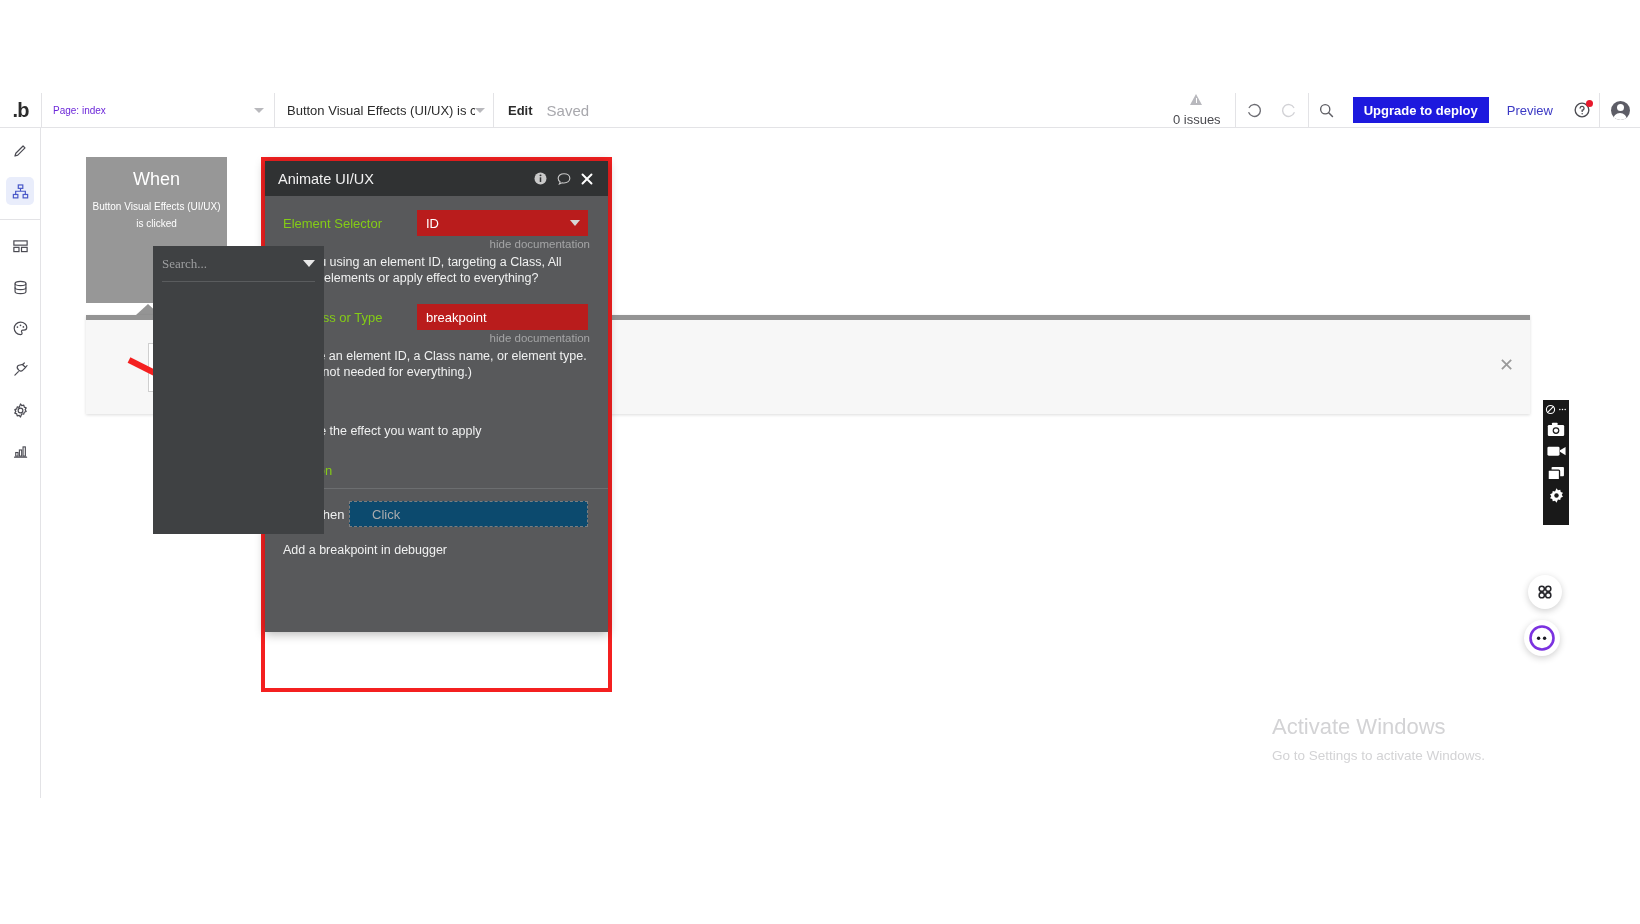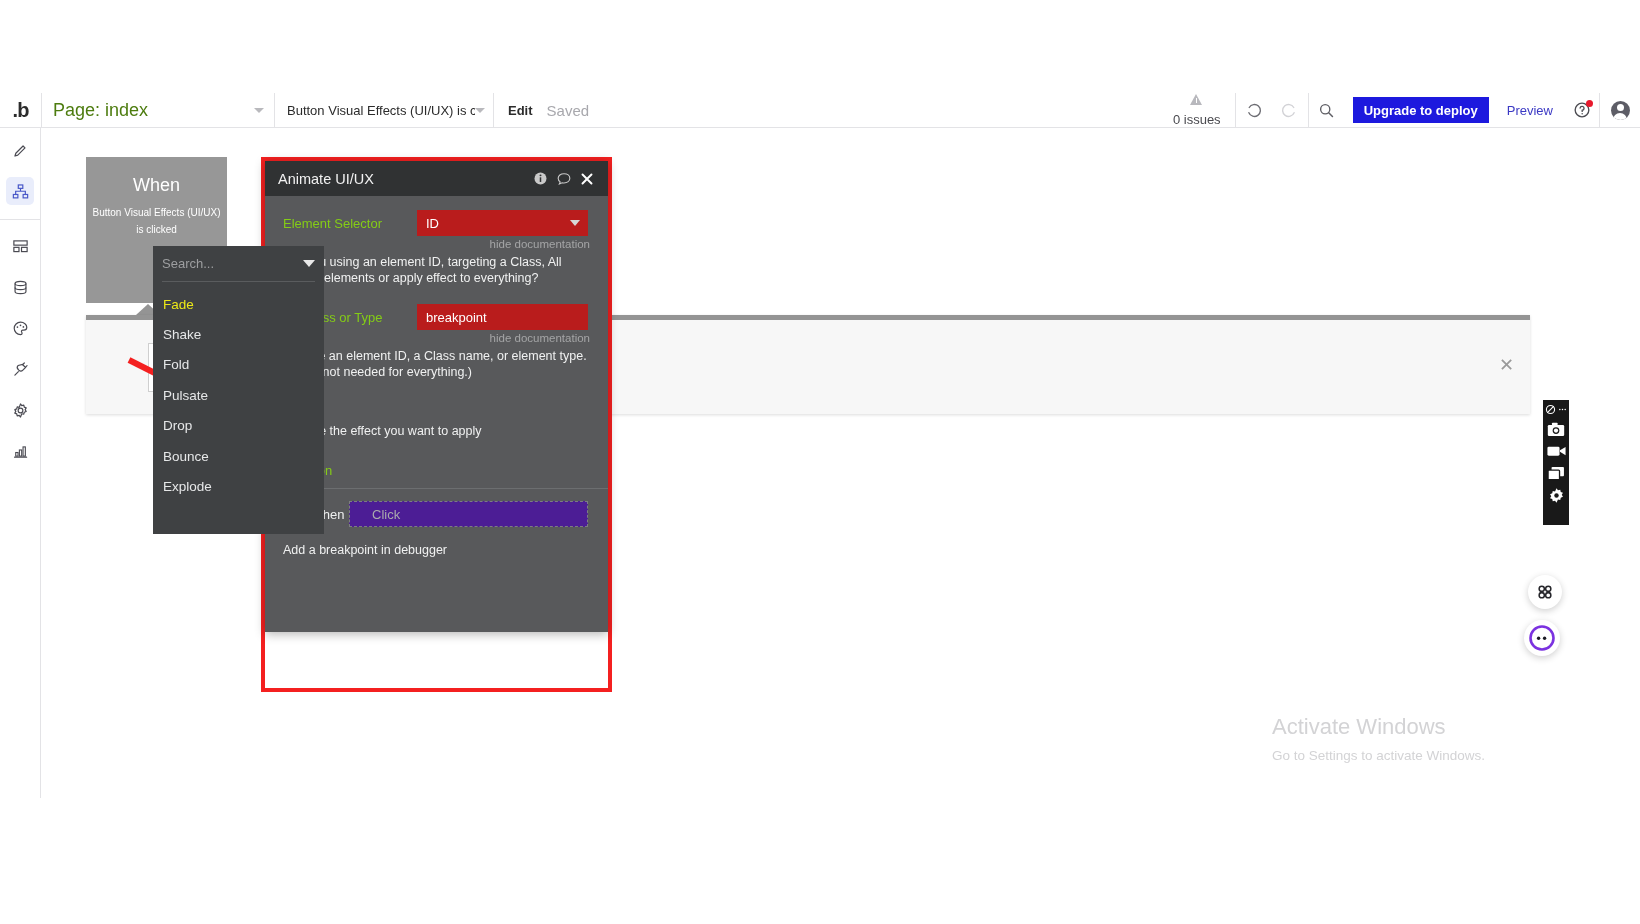--- a/index.html
+++ b/index.html
@@ -21,21 +21,21 @@
     background: #ffffff; border-bottom: 1px solid #e3e3e6;
     display: flex; align-items: center;
   }
   .logo-cell {
     width: 41px; height: 35px; display:flex; align-items:center; justify-content:center;
     font-size: 20px; font-weight: 700; color:#2c2c2c; letter-spacing:-1px;
   }
   .tb-sep { width:1px; height:35px; background:#e3e3e6; }
   .page-select {
     width: 232px; height:35px; display:flex; align-items:center; padding:0 10px 0 11px;
-    font-size: 18px; color:#4d7c0f; position:relative; cursor:pointer;
+    font-size: 10px; color:#6d28d9; position:relative; cursor:pointer;
   }
   .page-select .lbl { flex:1; }
   .caret {
     width:0;height:0;border-left:5px solid transparent;border-right:5px solid transparent;
     border-top:5px solid #b9b9bd;
   }
   .wf-select {
     width: 218px; height:35px; display:flex; align-items:center; padding:0 8px 0 12px;
     font-size:13px; color:#2b2b2b; cursor:pointer;
   }
@@ -91,21 +91,21 @@
     position:absolute; left:42px; top:330px; width:14px; height:18px;
     display:flex;align-items:center;justify-content:center;cursor:pointer;
   }
 
   
   .canvas { position:absolute; left:41px; top:128px; width:1599px; height:670px; background:#fff; }
 
   
   .when-block {
     position:absolute; left:45px; top:29px; width:141px; height:146px;
-    background:#979797; color:#fff; text-align:center; padding-top:18px;
+    background:#979797; color:#fff; text-align:center; padding-top:12px;
   }
   .when-title { font-size:18px; font-weight:400; margin-bottom:8px; }
   .when-sub { font-size:10px; line-height:17px; padding:0 6px; }
   .when-arrow {
     position:absolute; left:95px; top:176px; width:0;height:0;
     border-left:12px solid transparent;border-right:12px solid transparent;border-bottom:11px solid #949494;
   }
 
   
   .steps-panel {
@@ -159,29 +159,29 @@
   }
   .sel-box .v { flex:1; }
   .sel-caret { width:0;height:0;border-left:5px solid transparent;border-right:5px solid transparent;border-top:6px solid #d7d7d7; }
   .hide-doc { text-align:right; font-size:11.5px; color:#a4a5a6; margin-top:2px; cursor:pointer; }
   .doc-text { font-size:12.5px; line-height:16px; color:#f0f1f1; margin-top:4px; }
   .gap { height:18px; }
   .divider { height:1px; background:#6c6e70; margin: 10px -18px 0 -18px; }
   .only-row { display:flex; align-items:center; margin-top:12px; }
   .only-label { width:66px; font-size:13px; color:#eff0f0; }
   .only-input {
-    width:239px; height:26px; background:#4c1d95; border:1px dashed #7c7e80;
+    width:239px; height:26px; background:#0c4a6e; border:1px dashed #7c7e80;
     display:flex;align-items:center; padding-left:22px; font-size:13px; color:#aaabad;
   }
   .bp-text { font-size:12.5px; color:#f0f1f1; margin-top:16px; }
 
   
   .dd {
     position:absolute; left:153px; top:246px; width:171px; height:288px;
-    background:#3f4143; z-index:60;
+    background:#3f4143; z-index:60;font-family:Liberation Serif, serif;
   }
   .dd-search {
     height:35px; display:flex;align-items:center; padding:0 9px;
     font-size:13px; color:#9d9ea0;
   }
   .dd-search .v { flex:1; }
   .dd-tri { width:0;height:0;border-left:6px solid transparent;border-right:6px solid transparent;border-top:7px solid #e9e9e9; }
   .dd-rule { height:1px; background:#5a5c5e; margin: 0 9px; }
   .dd-list { padding-top:7px; }
   .dd-item {
@@ -442,29 +442,20 @@
       <div class="bp-text">Add a breakpoint in debugger</div>
     </div>
   </div>
 
   <div class="dd">
     <div class="dd-search">
       <span class="v">Search...</span>
       <span class="dd-tri"></span>
     </div>
     <div class="dd-rule"></div>
-    <div class="dd-list">
-      <div class="dd-item sel">Fade</div>
-      <div class="dd-item">Shake</div>
-      <div class="dd-item">Fold</div>
-      <div class="dd-item">Pulsate</div>
-      <div class="dd-item">Drop</div>
-      <div class="dd-item">Bounce</div>
-      <div class="dd-item">Explode</div>
-    </div>
   </div>
 
   <div class="cap-bar">
     <div class="cap-top">
       <svg width="11" height="11" viewBox="0 0 20 20">
         <circle cx="10" cy="10" r="7.4" fill="none" stroke="#ffffff" stroke-width="2"></circle>
         <path d="M4 16L16 4" stroke="#ffffff" stroke-width="2"></path>
       </svg>
       <svg width="9" height="9" viewBox="0 0 20 20">
         <circle cx="4" cy="10" r="1.7" fill="#ffffff"></circle>

